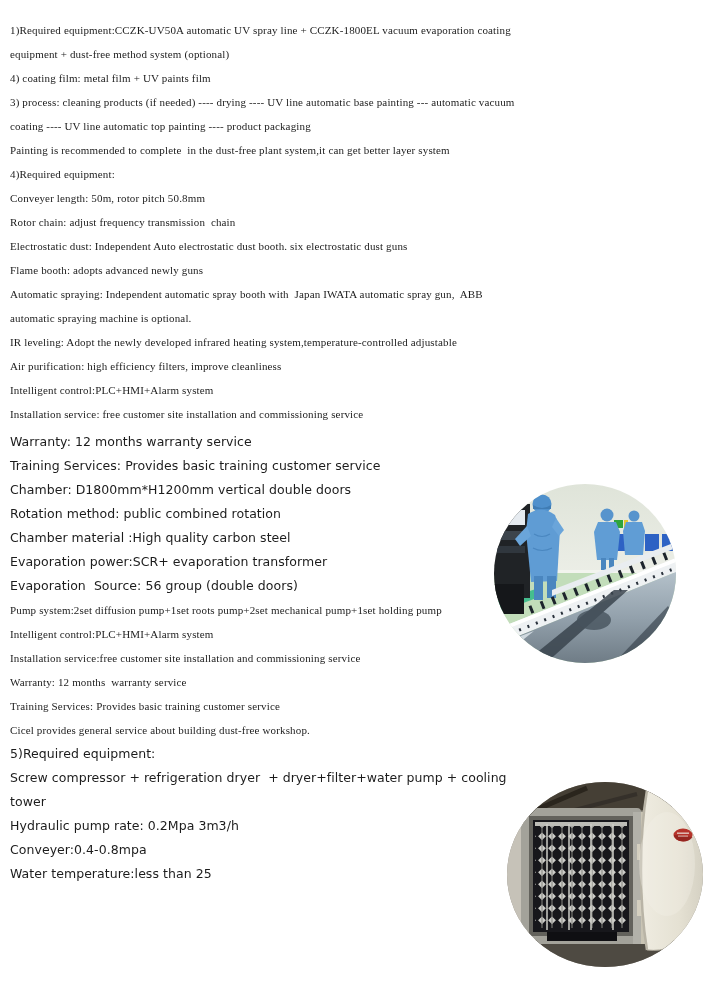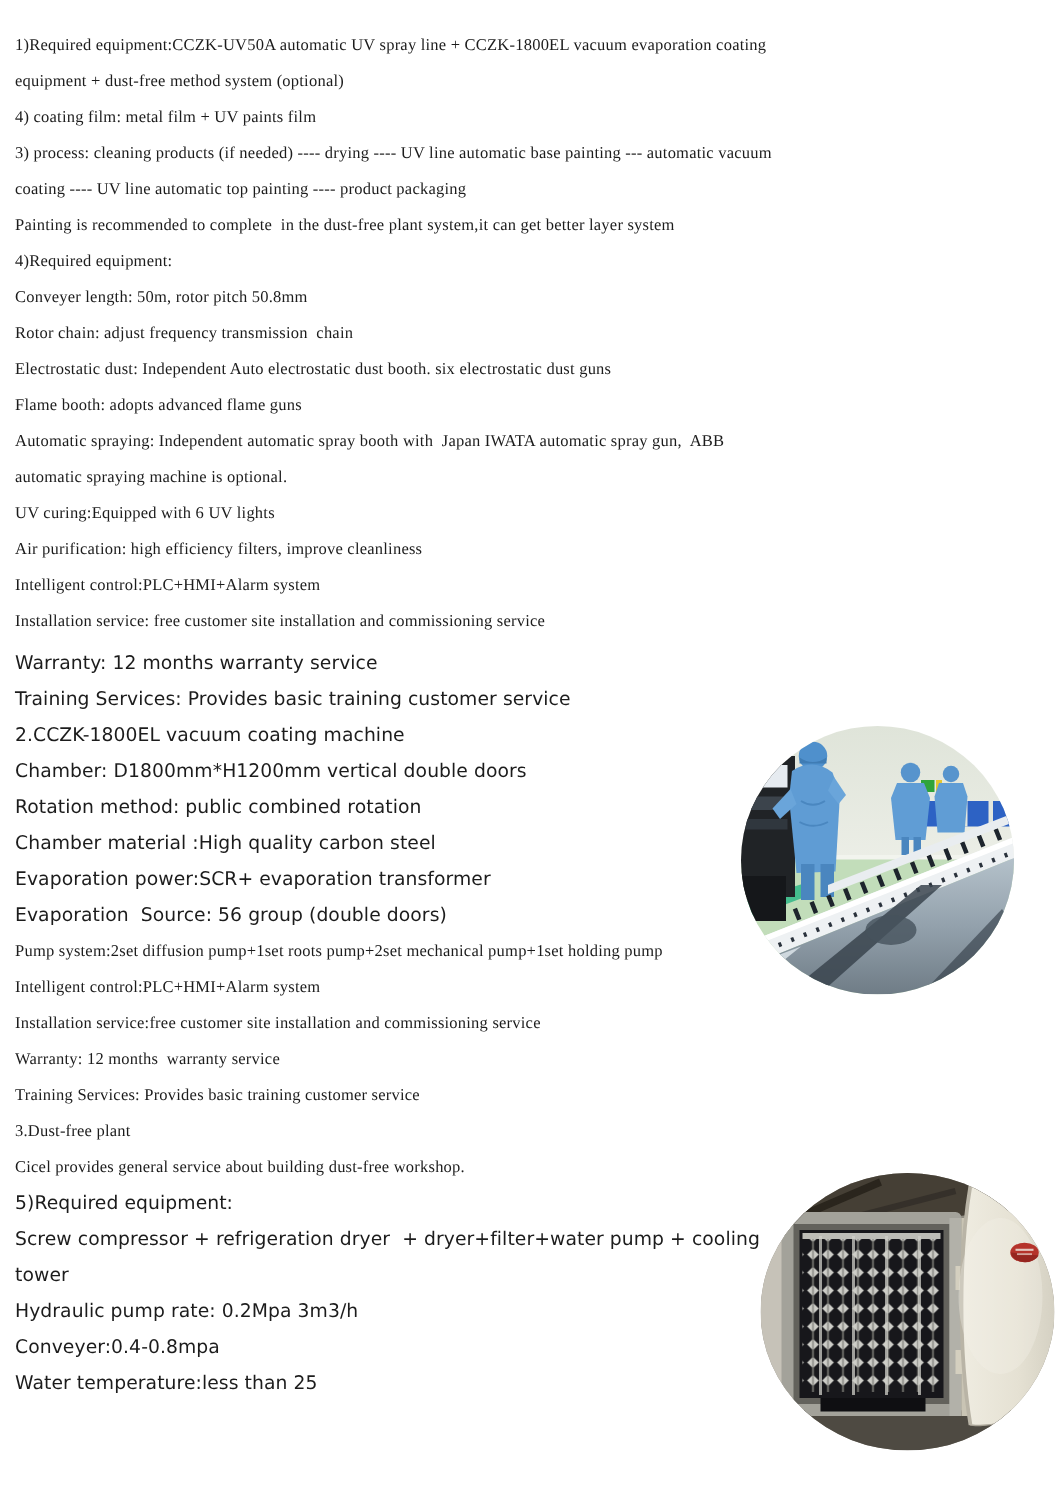--- a/index.html
+++ b/index.html
@@ -47,45 +47,43 @@
         <div class="line">1)Required equipment:CCZK-UV50A automatic UV spray line + CCZK-1800EL vacuum evaporation coating</div>
         <div class="line">equipment + dust-free method system (optional)</div>
         <div class="line">4) coating film: metal film + UV paints film</div>
         <div class="line">3) process: cleaning products (if needed) ---- drying ---- UV line automatic base painting --- automatic vacuum</div>
         <div class="line">coating ---- UV line automatic top painting ---- product packaging</div>
         <div class="line">Painting is recommended to complete  in the dust-free plant system,it can get better layer system</div>
         <div class="line">4)Required equipment:</div>
         <div class="line">Conveyer length: 50m, rotor pitch 50.8mm</div>
         <div class="line">Rotor chain: adjust frequency transmission  chain</div>
         <div class="line">Electrostatic dust: Independent Auto electrostatic dust booth. six electrostatic dust guns</div>
-        <div class="line">Flame booth: adopts advanced flame guns</div>
+        <div class="line">Flame booth: adopts advanced newly guns</div>
         <div class="line">Automatic spraying: Independent automatic spray booth with  Japan IWATA automatic spray gun,  ABB</div>
         <div class="line">automatic spraying machine is optional.</div>
-        <div class="line">UV curing:Equipped with 6 UV lights</div>
+        <div class="line">IR leveling: Adopt the newly developed infrared heating system,temperature-controlled adjustable</div>
         <div class="line">Air purification: high efficiency filters, improve cleanliness</div>
         <div class="line">Intelligent control:PLC+HMI+Alarm system</div>
         <div class="line">Installation service: free customer site installation and commissioning service</div>
       </div>
       <div class="section wide sec-vacuum-coater-specs">
         <div class="line">Warranty: 12 months warranty service</div>
         <div class="line">Training Services: Provides basic training customer service</div>
-        <div class="line">2.CCZK-1800EL vacuum coating machine</div>
         <div class="line">Chamber: D1800mm*H1200mm vertical double doors</div>
         <div class="line">Rotation method: public combined rotation</div>
         <div class="line">Chamber material :High quality carbon steel</div>
         <div class="line">Evaporation power:SCR+ evaporation transformer</div>
         <div class="line">Evaporation  Source: 56 group (double doors)</div>
       </div>
       <div class="section narrow sec-pump-and-dust-free">
         <div class="line">Pump system:2set diffusion pump+1set roots pump+2set mechanical pump+1set holding pump</div>
         <div class="line">Intelligent control:PLC+HMI+Alarm system</div>
         <div class="line">Installation service:free customer site installation and commissioning service</div>
         <div class="line">Warranty: 12 months  warranty service</div>
         <div class="line">Training Services: Provides basic training customer service</div>
-        <div class="line">3.Dust-free plant</div>
         <div class="line">Cicel provides general service about building dust-free workshop.</div>
       </div>
       <div class="section wide sec-utility-specs">
         <div class="line">5)Required equipment:</div>
         <div class="line">Screw compressor + refrigeration dryer  + dryer+filter+water pump + cooling</div>
         <div class="line">tower</div>
         <div class="line">Hydraulic pump rate: 0.2Mpa 3m3/h</div>
         <div class="line">Conveyer:0.4-0.8mpa</div>
         <div class="line">Water temperature:less than 25</div>
       </div>

